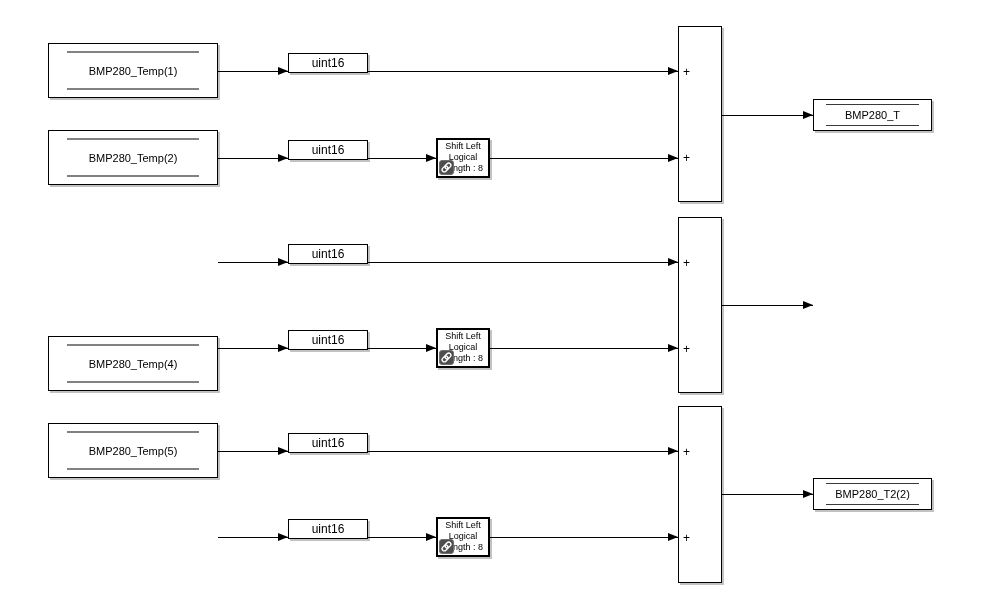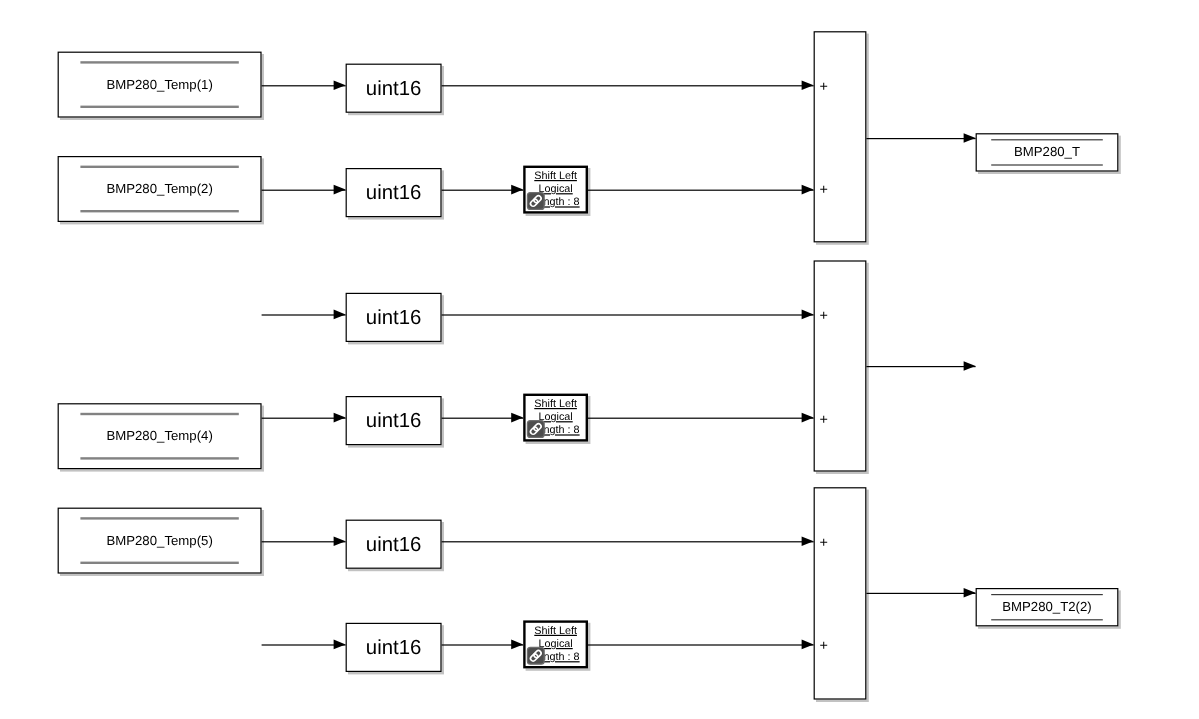--- a/index.html
+++ b/index.html
@@ -16,36 +16,36 @@
     background: #ffffff;
     border: 1px solid #000000;
     box-sizing: border-box;
     box-shadow: 2px 2px 0 rgba(120,120,120,0.45);
     display: flex;
     align-items: center;
     justify-content: center;
     color: #000000;
   }
   .temp  { left: 48px;  width: 170px; height: 55px; font-size: 11px; }
-  .cvt   { left: 288px; width: 80px;  height: 41px; font-size: 17px; }
+  .cvt   { left: 288px; width: 80px;  height: 20px; font-size: 12px; }
   .shift { left: 436px; width: 54px;  height: 40px; border-width: 2px; font-size: 9px; }
   .sum   { left: 678px; width: 44px; }
-  .out   { left: 813px; width: 119px; height: 32px; font-size: 11px; margin-top: 12px; }
+  .out   { left: 813px; width: 119px; height: 32px; font-size: 11px; }
   .lbl { position: relative; white-space: nowrap; }
   .hline { position: absolute; background: #828282; height: 2px; }
   .temp .hline { left: 18px; right: 18px; }
   .temp .hline.t { top: 7px; }
   .temp .hline.b { bottom: 7px; }
   .out .hline { left: 12px; right: 12px; height: 1px; background: #3a3a3a; }
   .out .hline.t { top: 4px; }
   .out .hline.b { bottom: 4px; }
   .shift-text {
     position: absolute; left: 0; right: 0; top: 1px;
     display: flex; flex-direction: column; align-items: center;
-    line-height: 11px; text-align: center; white-space: nowrap; text-decoration: underline;
+    line-height: 11px; text-align: center; white-space: nowrap;
   }
   .badge {
     position: absolute; left: 1px; bottom: 1px;
     width: 15px; height: 15px;
     background: #4d4d4d; border: 1px solid #6e6e6e; border-radius: 3px;
     box-sizing: border-box;
     display: flex; align-items: center; justify-content: center;
   }
   .plus {
     position: absolute; left: 4px;

